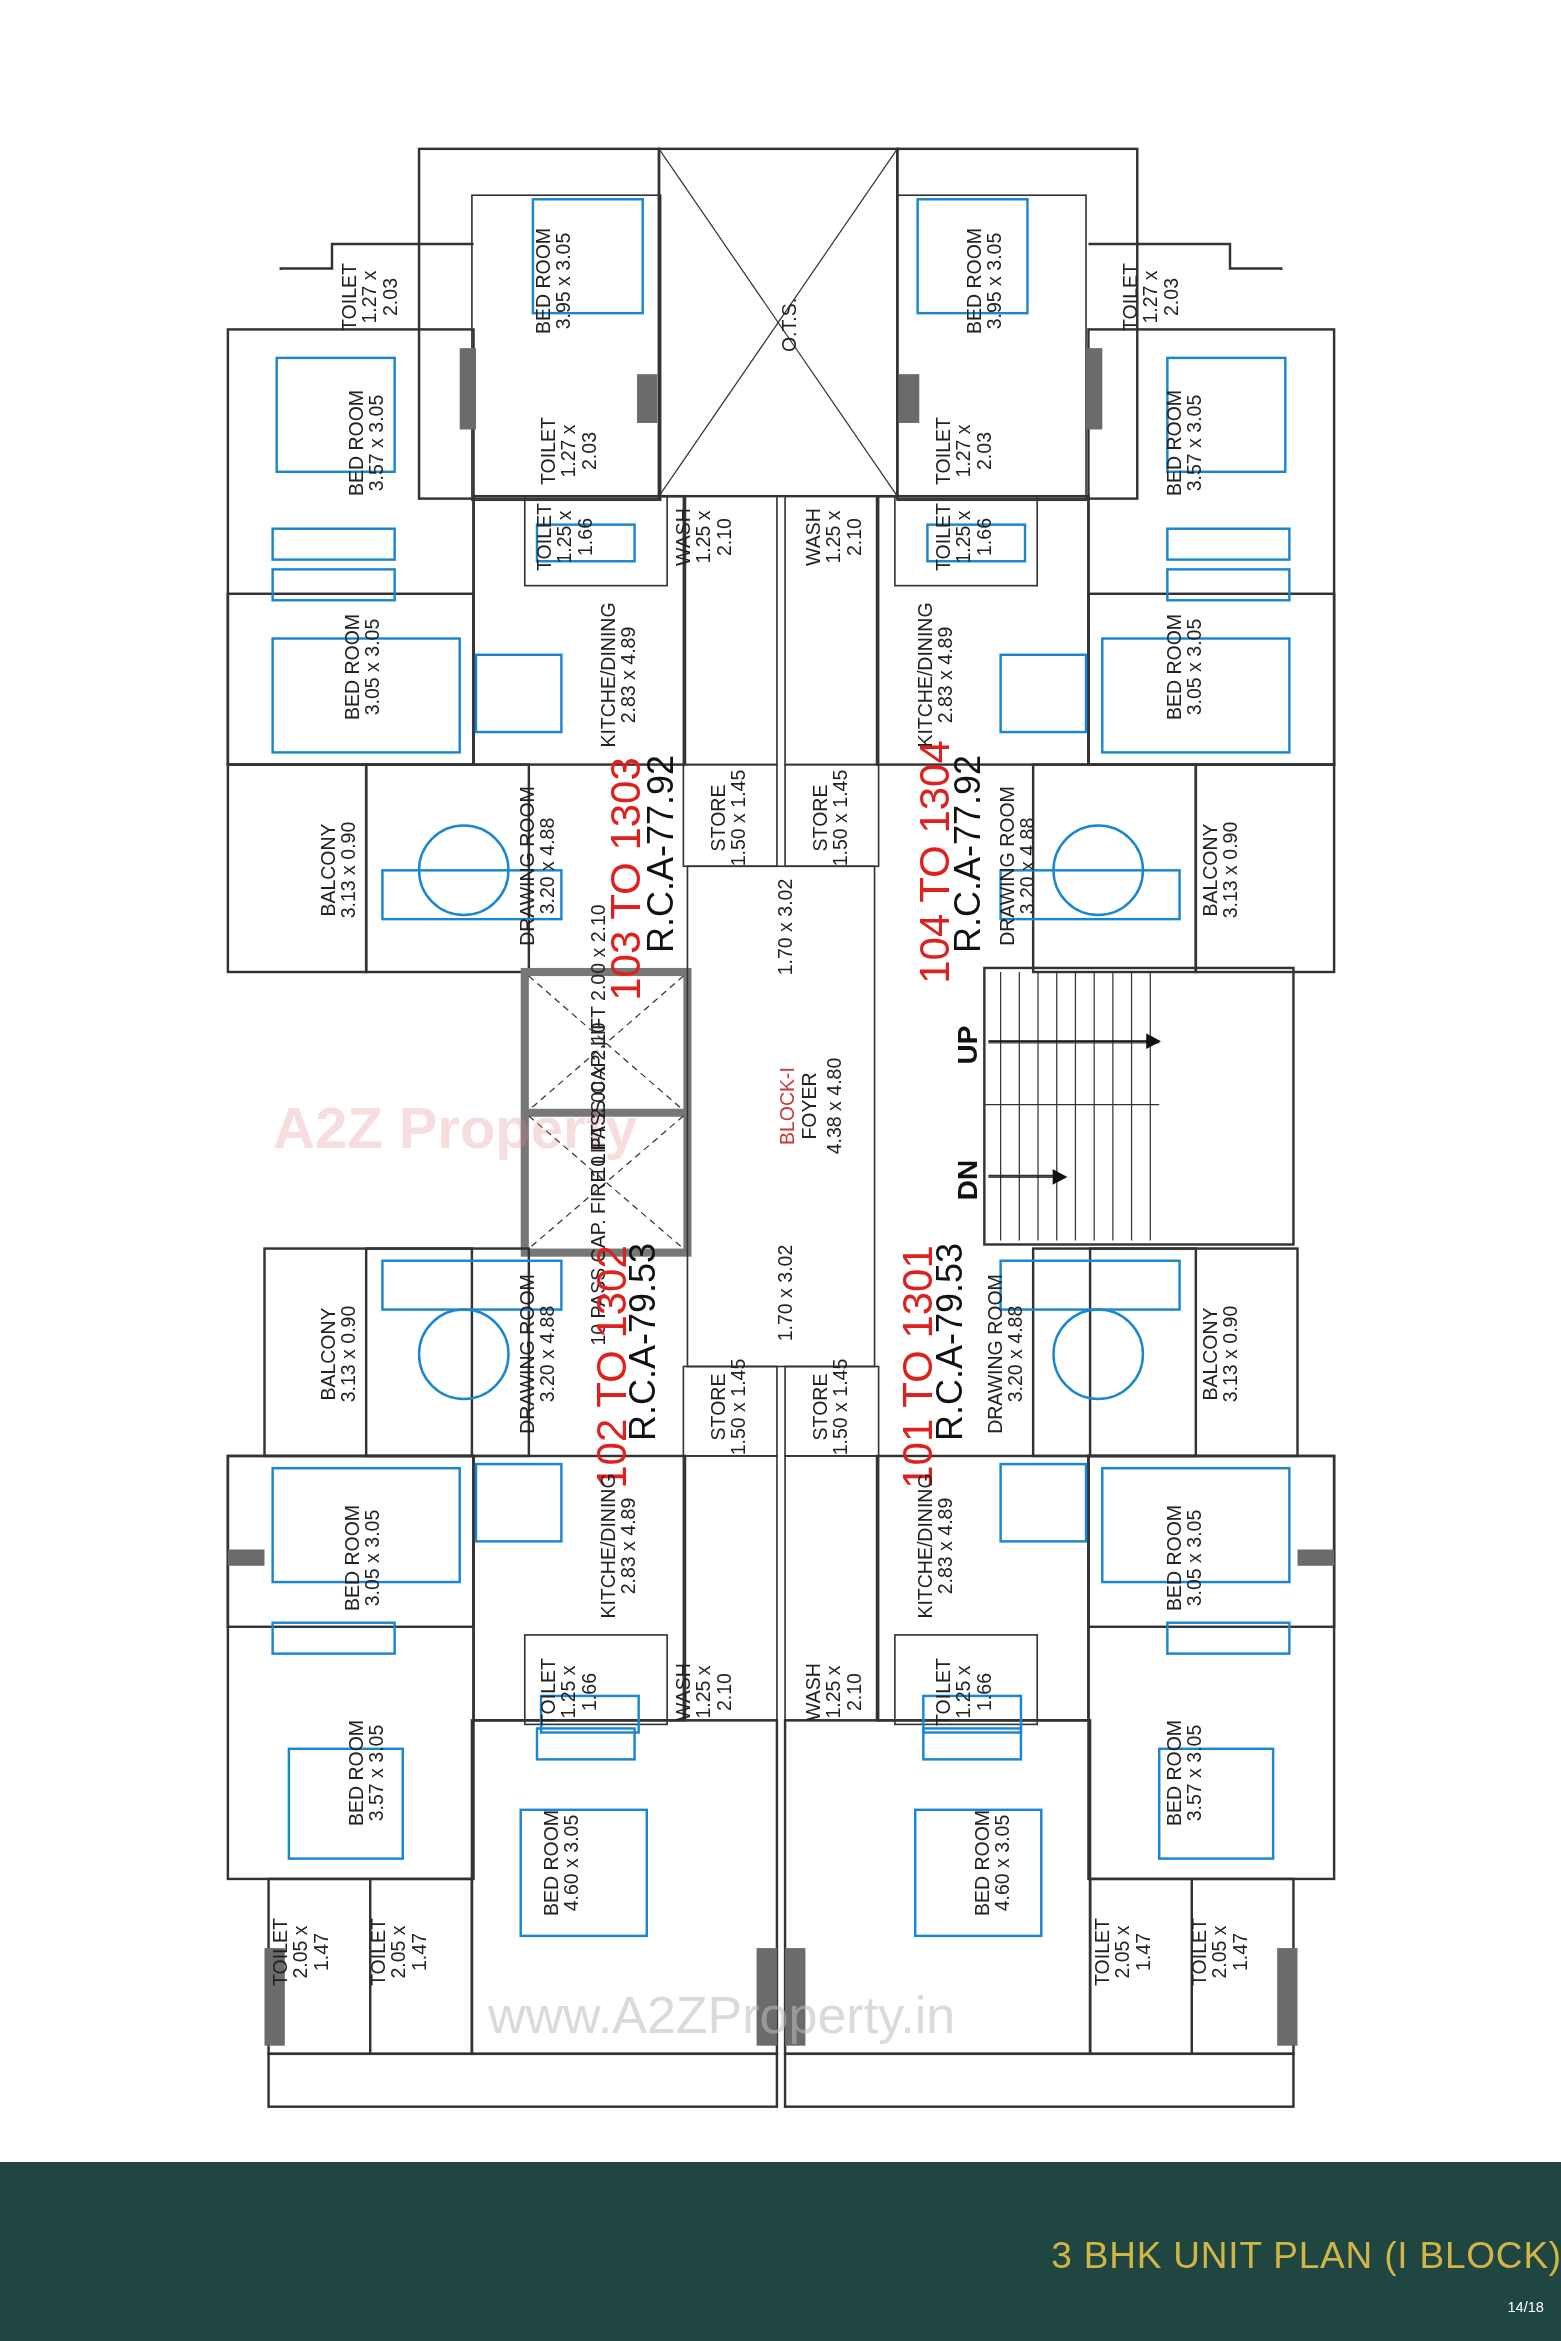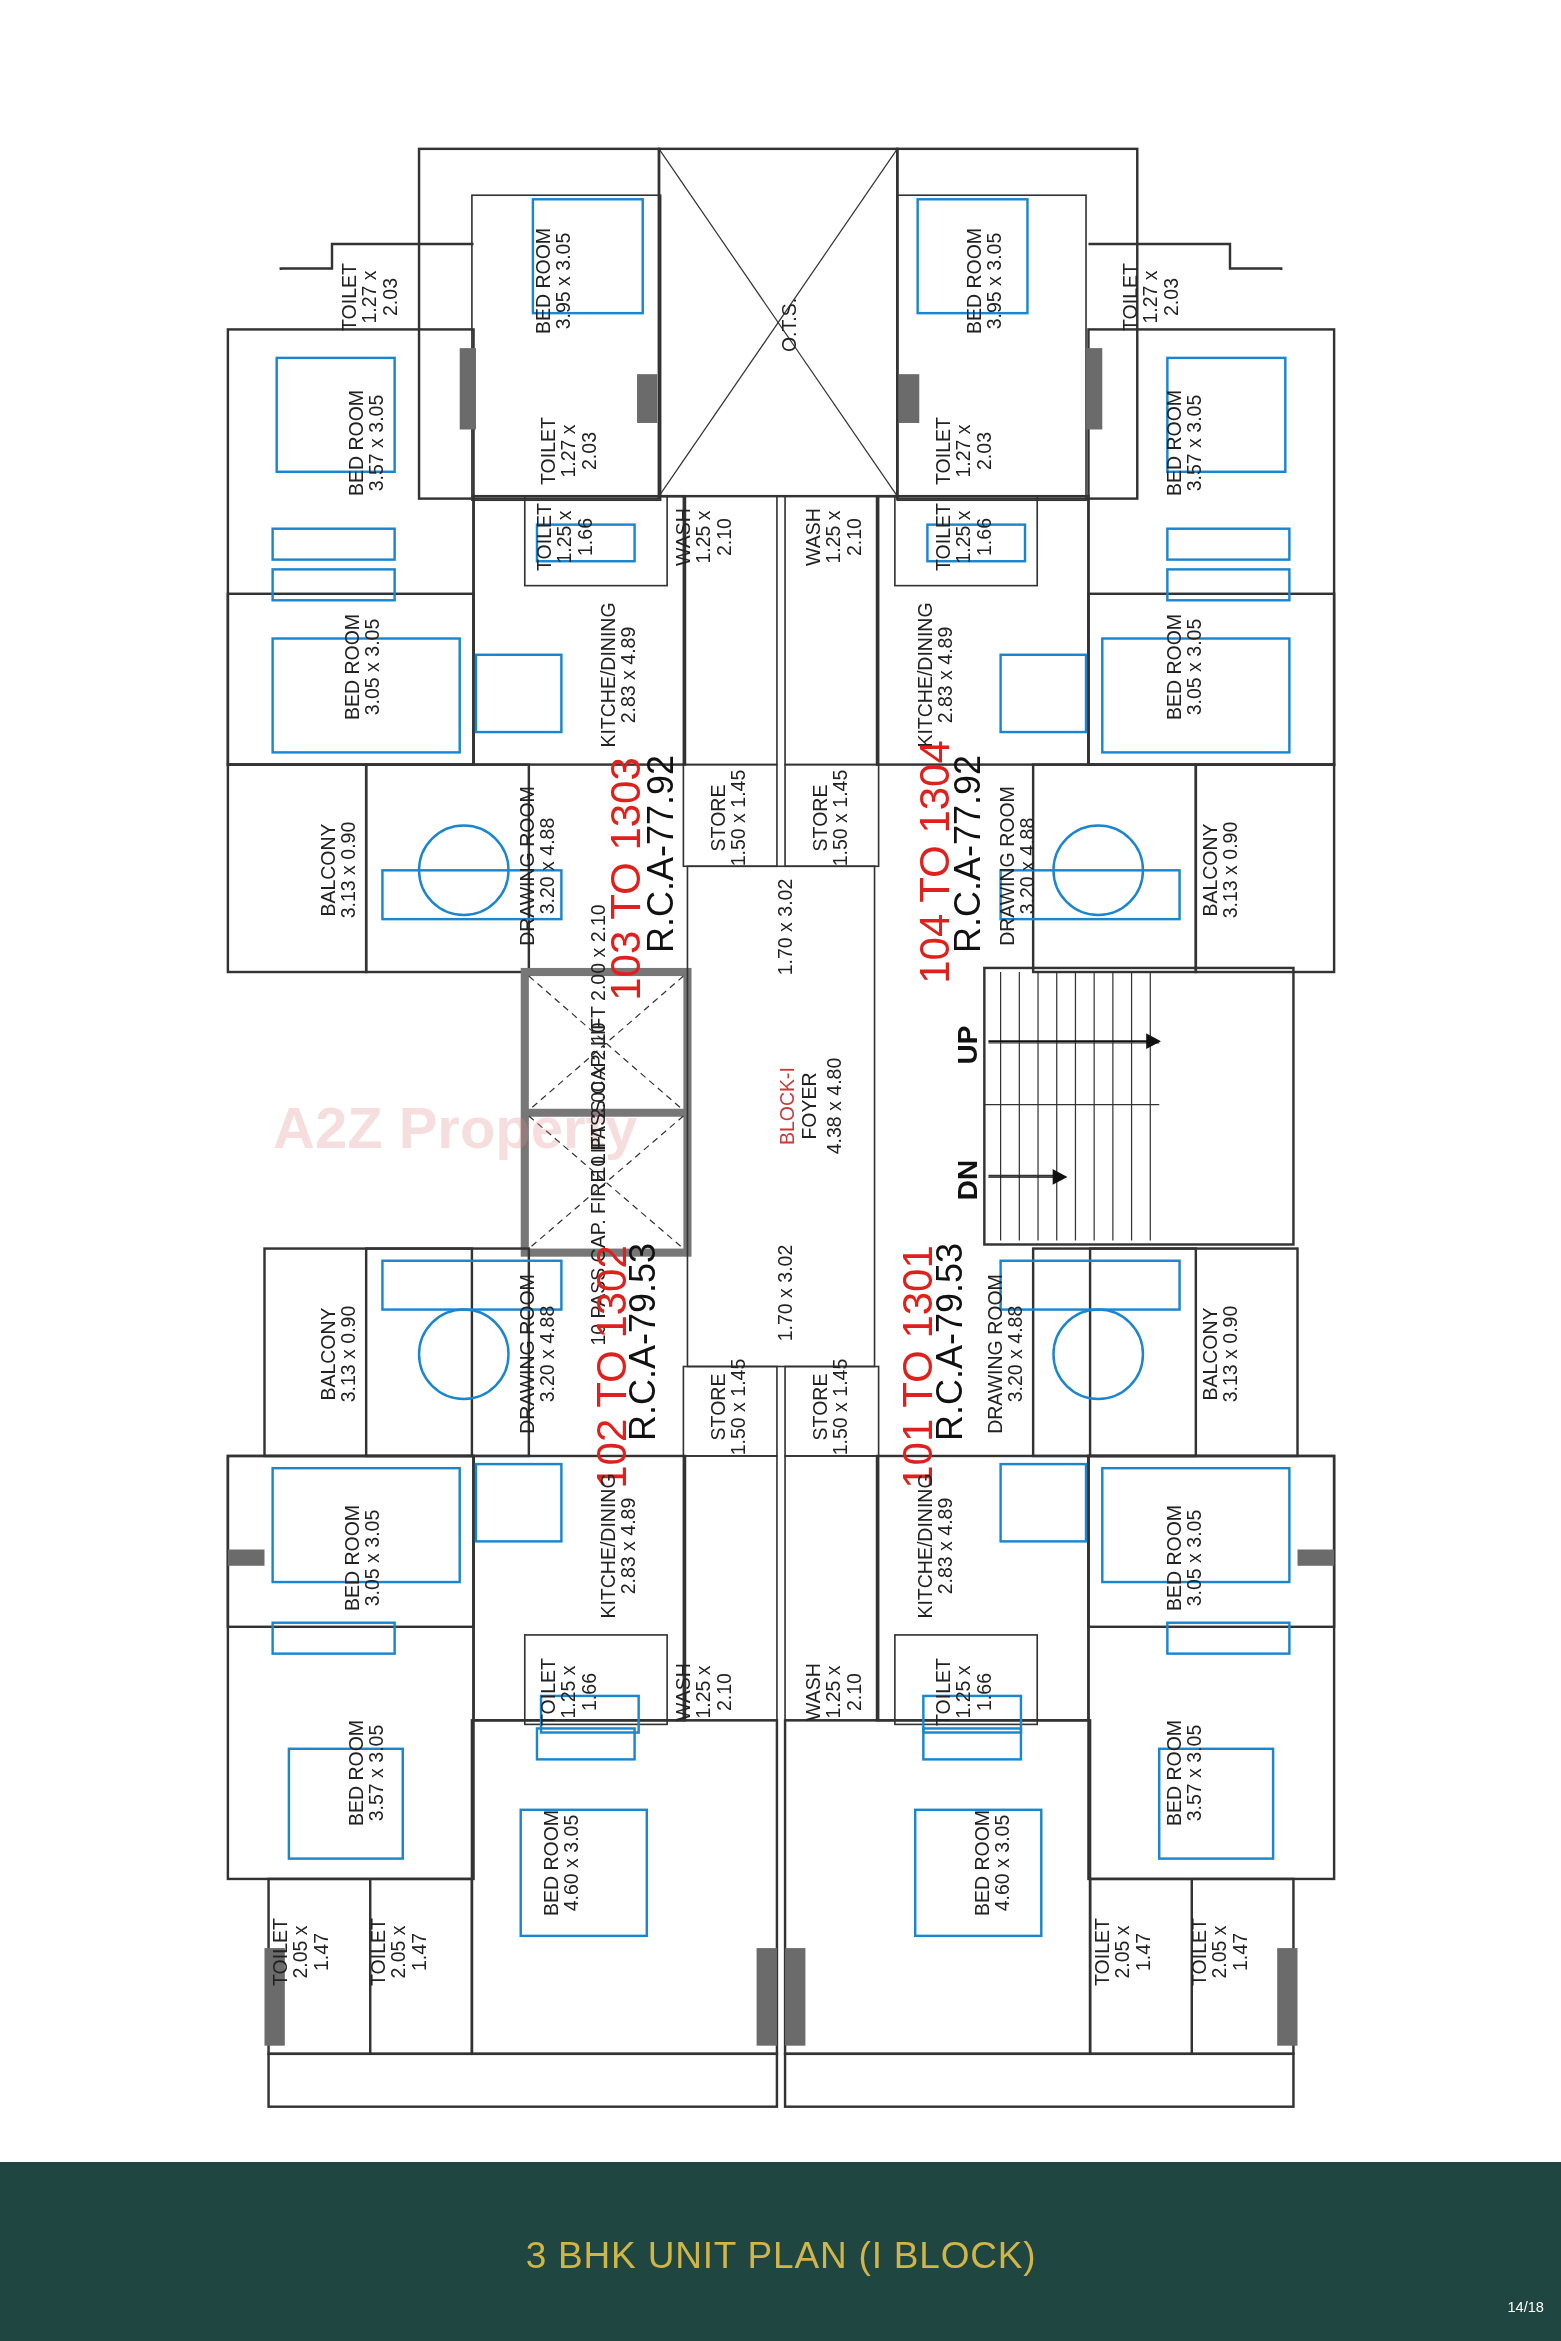--- a/index.html
+++ b/index.html
@@ -12,21 +12,21 @@
   .rot { transform: translate(-50%,-50%) rotate(-90deg); }
   .room { font-size:19.5px; font-stretch:condensed; }
   .unit { font-size:42px; color:#e0201c; font-weight:normal; }
   .rca  { font-size:36px; color:#111; }
   .block { color:#c93a3a; }
   .updn { font-size:28px; font-weight:bold; color:#111; }
   .wm { position:absolute; font-size:58px; font-weight:bold; opacity:0.28; }
   .wm2 { position:absolute; font-size:52px; color:#bdbdbd; opacity:0.55; }
   #footer { position:absolute; left:0; top:2162px; width:1562px; height:180px;
             background:#1f4641; }
-  #footer .title { position:absolute; left:0; right:0; top:73px; text-align:center;
+  #footer .title { position:absolute; left:0; right:0; top:73px; text-align:right;
                    color:#d1b547; font-size:37px; letter-spacing:0.8px; }
   #footer .page { position:absolute; right:18px; top:137px; color:#ffffff; font-size:14.6px; }
 </style>
 </head>
 <body>
 
 <div id="plan">
   <svg width="1562" height="2162" viewBox="0 0 1920 2658">
     <g fill="none" stroke="#333" stroke-width="3">
 
@@ -164,20 +164,21 @@
         <rect x="1595" y="1905" width="45" height="20"></rect>
       <rect x="325" y="2395" width="25" height="120"></rect>
         <rect x="1570" y="2395" width="25" height="120"></rect>
       <rect x="930" y="2395" width="25" height="120"></rect>
         <rect x="965" y="2395" width="25" height="120"></rect>
     </g>
   </svg>
 
   
   <div class="wm" style="left:273px;top:1094px;color:#e38c8c;">A2Z Property</div>
+  <div class="wm2" style="left:488px;top:1985px;">www.A2ZProperty.in</div>
 
   
   <div class="lbl room rot" style="left:789px;top:325px;">O.T.S.</div>
 
   
   <div class="lbl room rot" style="left:553px;top:281px;"><span>BED ROOM<br>3.95 x 3.05</span></div>
   <div class="lbl room rot" style="left:370px;top:297px;"><span>TOILET<br>1.27 x<br>2.03</span></div>
   <div class="lbl room rot" style="left:366px;top:443px;"><span>BED ROOM<br>3.57 x 3.05</span></div>
   <div class="lbl room rot" style="left:569px;top:451px;"><span>TOILET<br>1.27 x<br>2.03</span></div>
   <div class="lbl room rot" style="left:565px;top:537px;"><span>TOILET<br>1.25 x<br>1.66</span></div>

